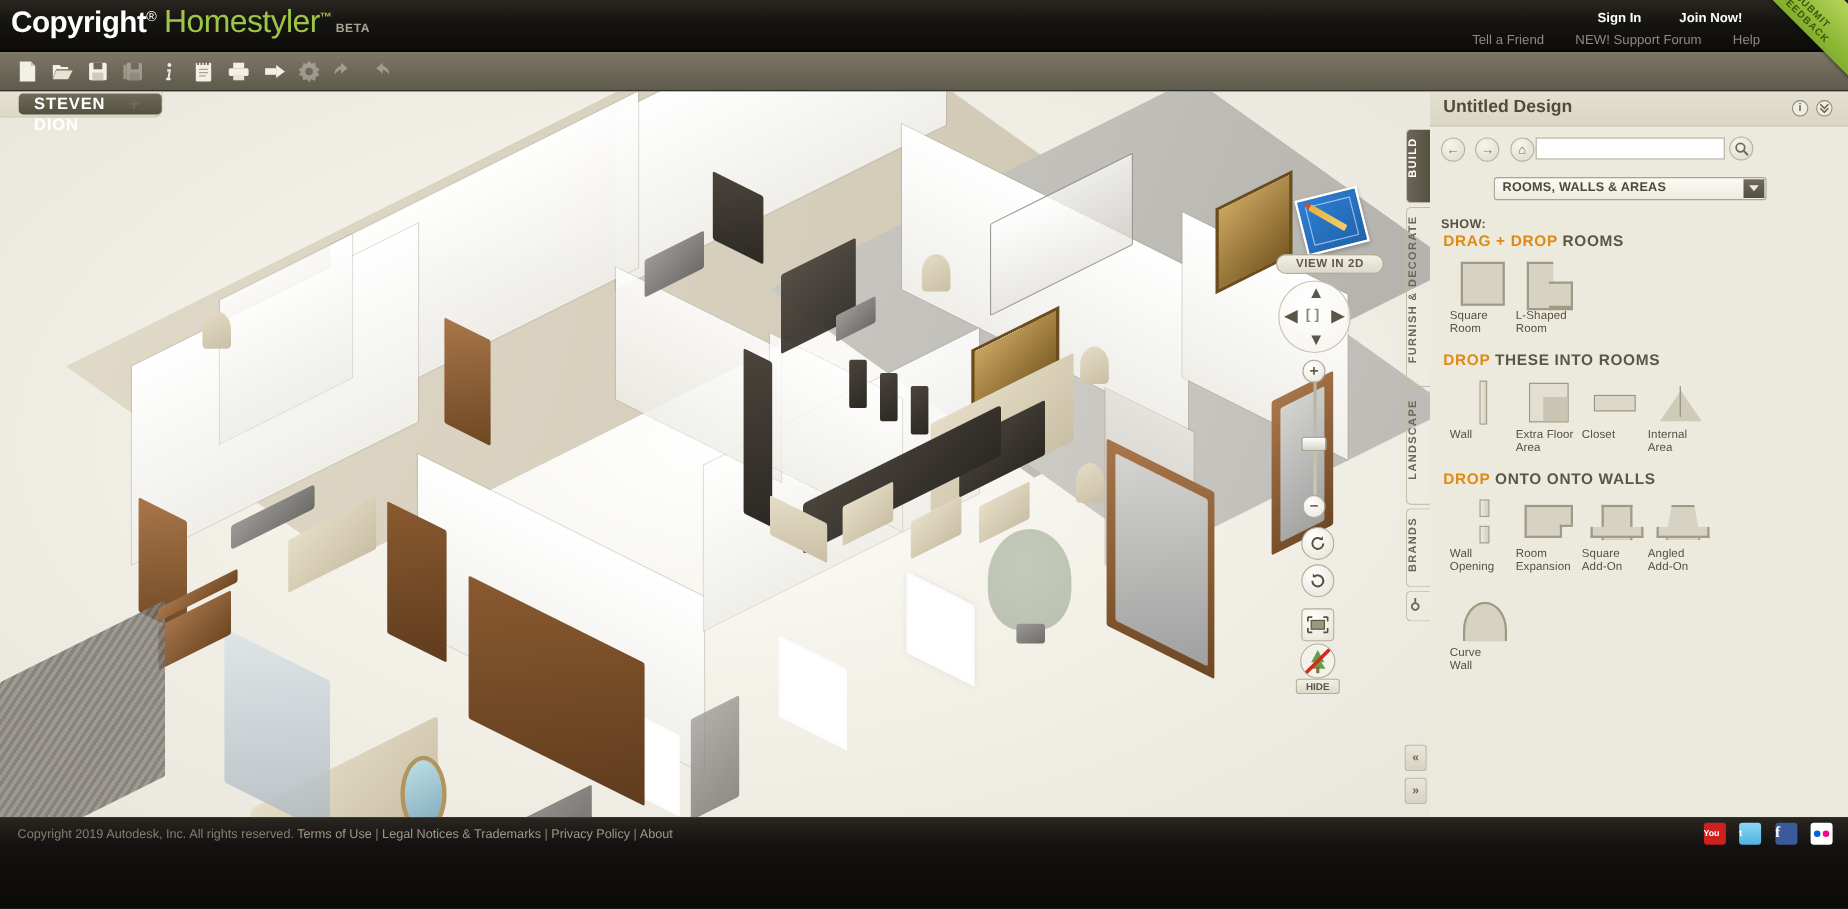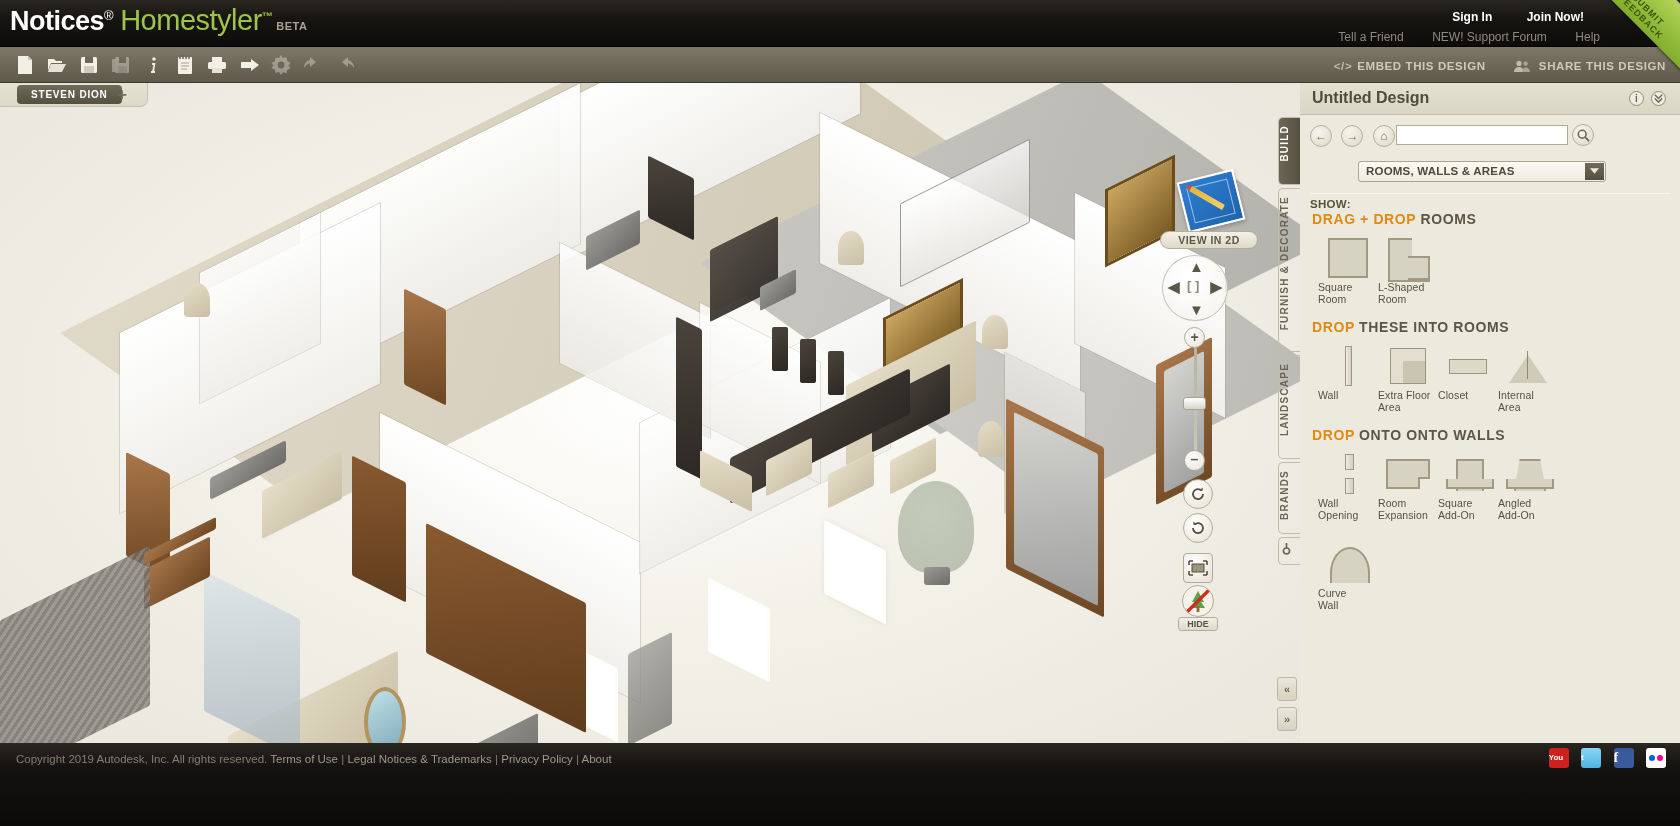--- a/index.html
+++ b/index.html
@@ -92,21 +92,21 @@
     position: absolute; left: 0; top: 83px; width: 148px; height: 24px;
     background: linear-gradient(180deg,#e6e3d4 0%,#dcd9c8 100%);
     border-bottom-right-radius: 8px;
     z-index: 32;
     border-bottom: 1px solid #c6c2af;
     border-right: 1px solid #c6c2af;
   }
   .usertab {
     position: absolute; left: 17px; top: 2px; height: 19px; padding: 0 14px;
     background: linear-gradient(180deg,#6e6a5b 0%,#55513f 100%);
-    border-radius: 4px; color: #fff; font-size: 10px; font-weight: bold;
+    border-radius: 4px; color: #fff; font-size: 15px; font-weight: bold;
     letter-spacing: .8px; line-height: 19px; cursor: pointer;
   }
   .userplus {
     position: absolute; left: 117px; top: 3px; color: #6f6b5b;
     font-size: 17px; font-weight: bold; cursor: pointer; line-height: 17px;
   }
 
   
   .canvas {
     position: absolute; left: 0; top: 83px; width: 1300px; height: 660px;
@@ -586,21 +586,21 @@
         <path d="M15 5 l6 11 h-12z M15 11 l7 11 h-14z" fill="#5fa04a"></path>
         <rect x="13.6" y="20" width="2.8" height="6" fill="#8a6a3a"></rect>
         <path d="M3 27 L27 3" stroke="#d02a1e" stroke-width="3.2"></path>
       </svg>
     </div>
     <div class="hidelbl">HIDE</div>
   </div>
 
   <div class="topbar">
     <div class="brand">
-      <span>Notices</span><span class="reg">®</span>
+      <span>Copyright</span><span class="reg">®</span>
       <span class="green">Homestyler</span><span class="tm">™</span><span class="beta">BETA</span>
     </div>
 
 
     <div class="authlinks">
       <a>Sign In</a>
       <a>Join Now!</a>
     </div>
     <div class="sublinks">
       <a>Tell a Friend</a>
@@ -677,35 +677,20 @@
       <svg width="20" height="16" viewBox="0 0 20 16">
           <path d="M7 3C3 4 1 7 1 11c2-3 4-4.5 6-4.7V10l6-5-6-5z" fill="#efece1"></path>
         </svg>
     </div>
     <div class="tool dim" style="left:332px">
       <svg width="20" height="16" viewBox="0 0 20 16">
           <path d="M13 3c4 1 6 4 6 8-2-3-4-4.5-6-4.7V10L7 5l6-5z" fill="#efece1"></path>
         </svg>
     </div>
 
-    <div class="rightactions">
-      <div class="ract">
-        <span class="gl">&lt;/&gt;</span><span>EMBED THIS DESIGN</span>
-      </div>
-      <div class="ract">
-        <span class="gl">
-          <svg width="16" height="12" viewBox="0 0 16 12" style="vertical-align:-2px">
-              <circle cx="5" cy="3.4" r="2.6" fill="#cfc9b8"></circle>
-              <path d="M0 12c0-3 2.3-5 5-5s5 2 5 5z" fill="#cfc9b8"></path>
-              <circle cx="11.6" cy="3.6" r="2.2" fill="#b6b0a0"></circle>
-              <path d="M8 12c0-2.6 1.8-4.4 3.8-4.4S16 9.4 16 12z" fill="#b6b0a0"></path>
-            </svg>
-        </span><span>SHARE THIS DESIGN</span>
-      </div>
-    </div>
   </div>
 
   <div class="usertab-wrap">
     <div class="usertab">STEVEN DION</div>
     <div class="userplus">+</div>
   </div>
 
   <div class="rightpanel">
 
     <div class="panel-title">

